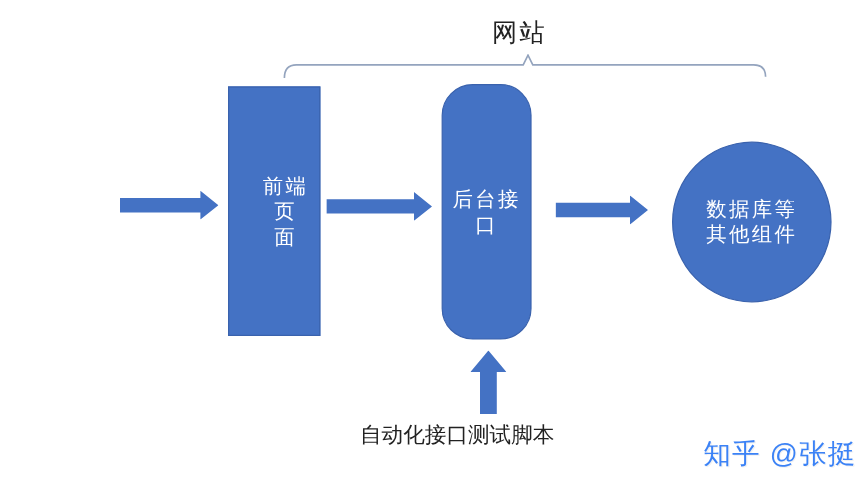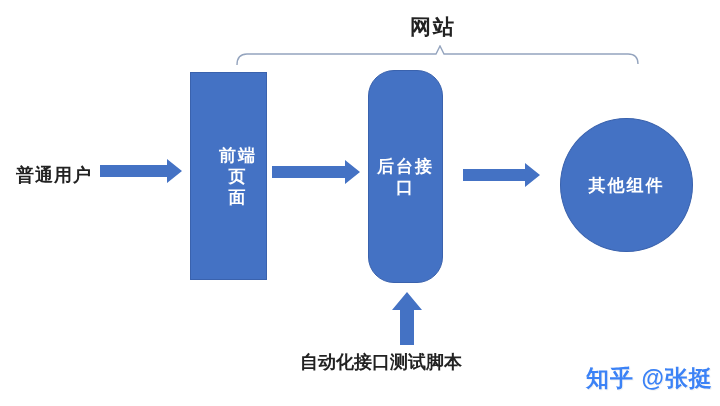--- a/index.html
+++ b/index.html
@@ -4,21 +4,20 @@
 <style>
   * { margin: 0; padding: 0; box-sizing: border-box; }
   html, body { width: 720px; height: 406px; background: #ffffff; overflow: hidden; }
   body { font-family: "Liberation Sans", "DejaVu Sans", sans-serif; }
 
   .canvas {
     position: relative;
     width: 720px;
     height: 406px;
     background: #ffffff;
-    font-weight: bold;
   }
 
   .abs { position: absolute; }
 
   
   .label {
     color: #222222;
     white-space: nowrap;
   }
 
@@ -78,21 +77,20 @@
 <body>
 
 <div class="canvas">
 
   <div class="abs label bracket-label">网站</div>
 
   <svg class="abs" style="left:235px; top:45px;" width="405" height="21" viewBox="0 0 405 21">
     <path d="M 2 20 Q 2 9 12 9 L 201 9 L 205 1 L 209 9 L 393 9 Q 403 9 403 19" fill="none" stroke-width="1.4" stroke="#94a4be"></path>
   </svg>
 
-  <div class="abs label actor-label">普通用户</div>
 
   <svg class="abs" style="left:100px; top:159px;" width="82" height="24" viewBox="0 0 82 24">
     <polygon points="0,6 67,6 67,0 82,12 67,24 67,18 0,18" fill="#4472c4"></polygon>
   </svg>
 
   <div class="abs node node-frontend">
     <div class="node-label">
       <span class="line">前端页</span>
       <span class="line">面</span>
     </div>
@@ -108,20 +106,21 @@
       <span class="line">口</span>
     </div>
   </div>
 
   <svg class="abs" style="left:463px; top:163px;" width="77" height="24" viewBox="0 0 77 24">
     <polygon points="0,6 62,6 62,0 77,12 62,24 62,18 0,18" fill="#4472c4"></polygon>
   </svg>
 
   <div class="abs node node-database">
     <div class="node-label">
+      <span class="line">数据库等</span>
       <span class="line">其他组件</span>
     </div>
   </div>
 
   <svg class="abs" style="left:392px; top:292px;" width="30" height="53" viewBox="0 0 30 53">
     <polygon points="15,0 30,18 22,18 22,53 8,53 8,18 0,18" fill="#4472c4"></polygon>
   </svg>
 
   <div class="abs label tester-label">自动化接口测试脚本</div>
 

